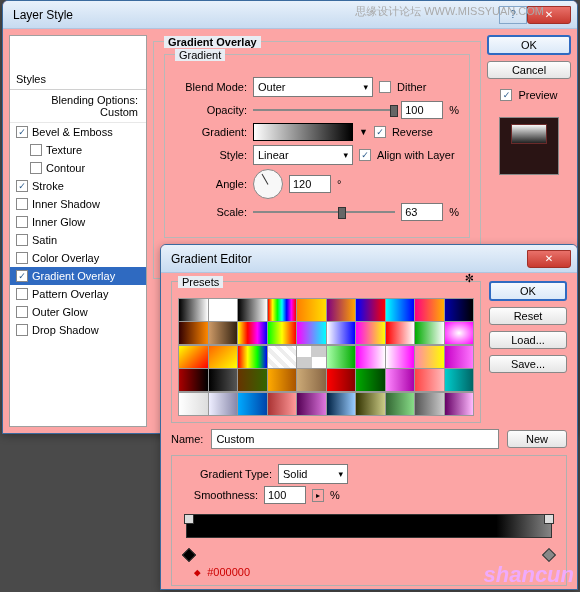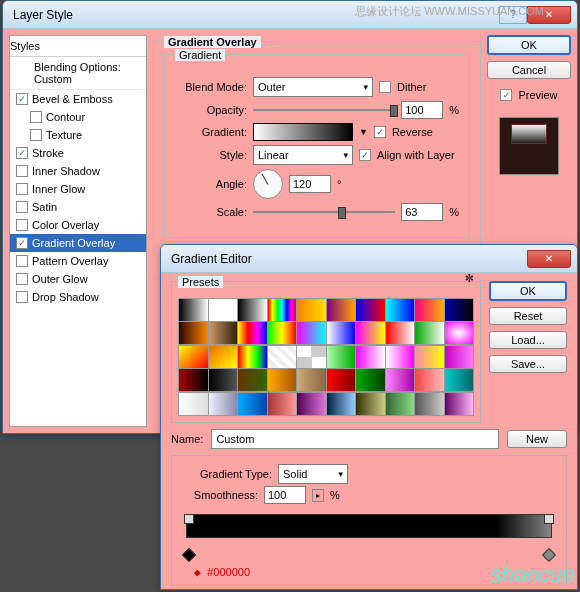--- a/index.html
+++ b/index.html
@@ -13,22 +13,22 @@
 .winbtn { width: 28px; height: 18px; border: 1px solid #84a6c9; background: linear-gradient(#e7f0fa, #cfe0f2); display: flex; align-items: center; justify-content: center; font-size: 10px; }
 .winbtn.close { width: 44px; background: linear-gradient(#e9716a, #c83a30); color: #fff; border-radius: 0 0 3px 3px; border-color: #a03028; }
 .winbtn.close::before { content: "✕"; }
 .winbtn.help::before { content: "?"; color: #2a5a8a; }
 
 
 #layerstyle { top: 0; left: 2px; width: 576px; height: 434px; }
 #layerstyle .body { display: flex; padding: 6px; gap: 6px; height: calc(100% - 28px); }
 
 .styles-panel { width: 138px; background: #fff; border: 1px solid #a0a0a0; }
-.styles-panel .hdr { padding: 4px 0; border-bottom: 1px solid #d0d0d0; }
-.styles-panel .sub { padding: 4px 24px; border-bottom: 1px solid #e8e8e8; }
+.styles-panel .hdr { padding: 4px 6px; border-bottom: 1px solid #d0d0d0; margin-top: 33px; }
+.styles-panel .sub { padding: 4px 8px; border-bottom: 1px solid #e8e8e8; text-align: right; }
 .style-row { display: flex; align-items: center; padding: 3px 6px; gap: 4px; }
 .style-row.indent { padding-left: 20px; }
 .style-row.selected { background: #2f6ac1; color: #fff; }
 .chk { width: 12px; height: 12px; border: 1px solid #888; background: #fff; display: inline-flex; align-items: center; justify-content: center; font-size: 9px; color: #2a5a8a; }
 .chk.on::before { content: "✓"; }
 
 
 .center-panel { flex: 1; position: relative; }
 .fieldset { border: 1px solid #b8b8b8; padding: 6px 10px 12px; margin-top: 6px; }
 .fieldset > .legend { position: relative; top: -12px; background: #e8edf3; padding: 0 4px; display: inline-block; font-weight: bold; }
@@ -72,21 +72,21 @@
 .gtype-fs { border: 1px solid #b0b0b0; padding: 6px 8px; }
 .gtype-row { display: flex; align-items: center; gap: 6px; margin: 2px 0; }
 .gtype-row .lbl { text-align: right; }
 .grad-bar-wrap { margin-top: 8px; position: relative; height: 52px; }
 .grad-bar { height: 24px; border: 1px solid #333; background: linear-gradient(90deg, #000 0%, #000 85%, #858585 100%); margin: 10px 6px 0; }
 .stop-top, .stop-bot { position: absolute; width: 10px; height: 10px; border: 1px solid #333; background: #ddd; }
 .stop-top { top: 0; } .stop-bot { bottom: 6px; background: #000; transform: rotate(45deg); }
 .color-readout { color: #c00; font-family: monospace; margin-left: 14px; }
 
 .watermark-top { position: absolute; top: 4px; right: 36px; color: #aaa; font-size: 11px; }
-.watermark-bot { position: absolute; bottom: 4px; right: 6px; color: #5eead4; font-size: 22px; font-weight: normal; font-style: italic; }
+.watermark-bot { position: absolute; bottom: 4px; right: 6px; color: #f0abfc; font-size: 22px; font-weight: bold; font-style: italic; }
 </style>
 </head>
 <body>
 
 <div id="layerstyle" class="window">
   <div class="titlebar">
     <span class="title">Layer Style</span>
     <div class="winbtns">
       <div class="winbtn help"></div>
       <div class="winbtn close"></div>
@@ -96,25 +96,25 @@
     <div class="styles-panel">
       <div class="hdr">Styles</div>
       <div class="sub">Blending Options: Custom</div>
       <div id="styles-container">
           <div class="style-row">
             <span class="chk on"></span>
             <span>Bevel &amp; Emboss</span>
           </div>
           <div class="style-row indent">
             <span class="chk"></span>
+            <span>Texture</span>
+          </div>
+          <div class="style-row indent">
+            <span class="chk"></span>
             <span>Contour</span>
-          </div>
-          <div class="style-row indent">
-            <span class="chk"></span>
-            <span>Texture</span>
           </div>
           <div class="style-row">
             <span class="chk on"></span>
             <span>Stroke</span>
           </div>
           <div class="style-row">
             <span class="chk"></span>
             <span>Inner Shadow</span>
           </div>
           <div class="style-row">

